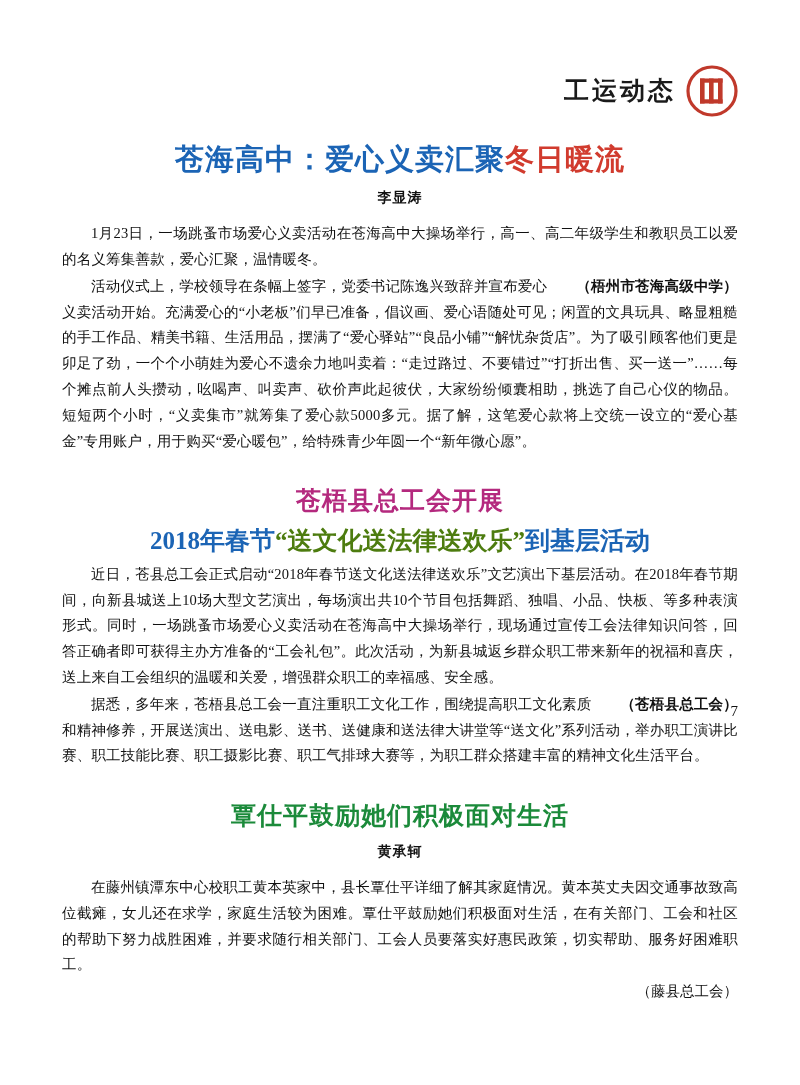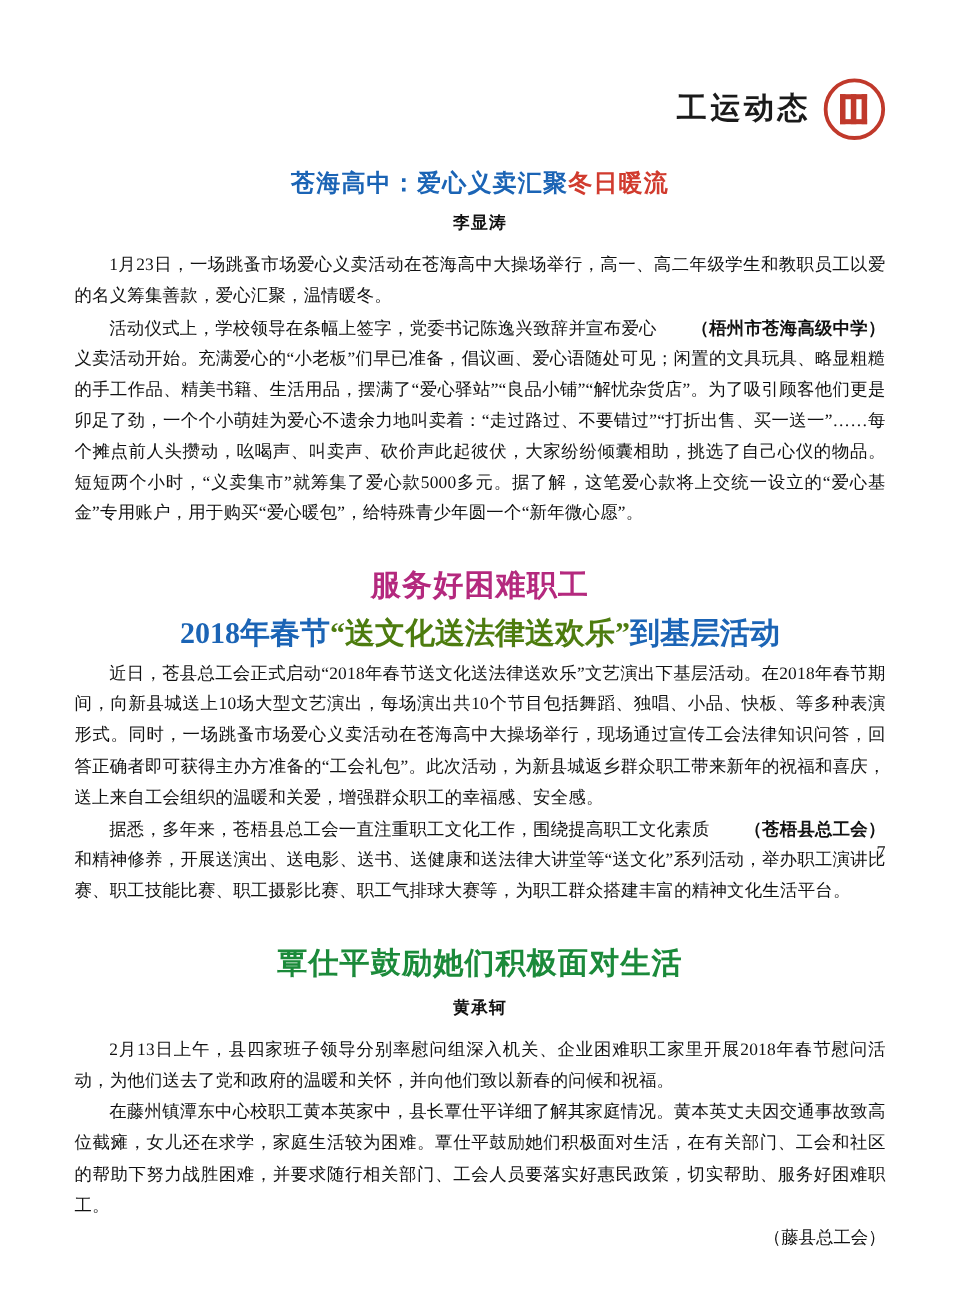--- a/index.html
+++ b/index.html
@@ -50,21 +50,21 @@
   .logo-wrap svg { display: block; }
 
   
   .headline {
     text-align: center;
     font-weight: bold;
     line-height: 1.35;
     margin: 0;
   }
   .headline-1 {
-    font-size: 20px;
+    font-size: 29px;
     letter-spacing: 1px;
     margin-top: 16px;
     margin-bottom: 0;
   }
   .h1-part-a { color: #1b64b5; }
   .h1-part-b { color: #d13b2e; }
 
   .byline {
     text-align: center;
     font-weight: bold;
@@ -152,31 +152,30 @@
 
   <h1 class="headline headline-1">
     <span class="h1-part-a">苍海高中：爱心义卖汇聚</span><span class="h1-part-b">冬日暖流</span>
   </h1>
   <div class="byline">李显涛</div>
   <div class="body-block">
     <p class="para">1月23日，一场跳蚤市场爱心义卖活动在苍海高中大操场举行，高一、高二年级学生和教职员工以爱的名义筹集善款，爱心汇聚，温情暖冬。</p>
     <p class="para"><span class="inline-source">（梧州市苍海高级中学）</span><span>活动仪式上，学校领导在条幅上签字，党委书记陈逸兴致辞并宣布爱心义卖活动开始。充满爱心的“小老板”们早已准备，倡议画、爱心语随处可见；闲置的文具玩具、略显粗糙的手工作品、精美书籍、生活用品，摆满了“爱心驿站”“良品小铺”“解忧杂货店”。为了吸引顾客他们更是卯足了劲，一个个小萌娃为爱心不遗余力地叫卖着：“走过路过、不要错过”“打折出售、买一送一”……每个摊点前人头攒动，吆喝声、叫卖声、砍价声此起彼伏，大家纷纷倾囊相助，挑选了自己心仪的物品。短短两个小时，“义卖集市”就筹集了爱心款5000多元。据了解，这笔爱心款将上交统一设立的“爱心基金”专用账户，用于购买“爱心暖包”，给特殊青少年圆一个“新年微心愿”。</span></p>
   </div>
 
-  <h1 class="headline headline-2-line1">服务好困难职工</h1>
+  <h1 class="headline headline-2-line1">苍梧县总工会开展</h1>
   <h1 class="headline headline-2-line2">
     <span class="h2-a">2018年春节</span><span class="h2-b">“送文化送法律送欢乐”</span><span class="h2-c">到基层活动</span>
   </h1>
   <div class="body-block">
     <p class="para">近日，苍县总工会正式启动“2018年春节送文化送法律送欢乐”文艺演出下基层活动。在2018年春节期间，向新县城送上10场大型文艺演出，每场演出共10个节目包括舞蹈、独唱、小品、快板、等多种表演形式。同时，一场跳蚤市场爱心义卖活动在苍海高中大操场举行，现场通过宣传工会法律知识问答，回答正确者即可获得主办方准备的“工会礼包”。此次活动，为新县城返乡群众职工带来新年的祝福和喜庆，送上来自工会组织的温暖和关爱，增强群众职工的幸福感、安全感。</p>
     <p class="para"><span class="inline-source">（苍梧县总工会）</span><span>据悉，多年来，苍梧县总工会一直注重职工文化工作，围绕提高职工文化素质和精神修养，开展送演出、送电影、送书、送健康和送法律大讲堂等“送文化”系列活动，举办职工演讲比赛、职工技能比赛、职工摄影比赛、职工气排球大赛等，为职工群众搭建丰富的精神文化生活平台。</span></p>
   </div>
 
   <h1 class="headline headline-3">覃仕平鼓励她们积极面对生活</h1>
   <div class="byline">黄承轲</div>
   <div class="body-block">
-    <p class="para">2月13日上午，县四家班子领导分别率慰问组深入机关、企业困难职工家里开展2018年春节慰问活动，为他们送去了党和政府的温暖和关怀，并向他们致以新春的问候和祝福。</p>
     <p class="para">在藤州镇潭东中心校职工黄本英家中，县长覃仕平详细了解其家庭情况。黄本英丈夫因交通事故致高位截瘫，女儿还在求学，家庭生活较为困难。覃仕平鼓励她们积极面对生活，在有关部门、工会和社区的帮助下努力战胜困难，并要求随行相关部门、工会人员要落实好惠民政策，切实帮助、服务好困难职工。</p>
     <p class="source">（藤县总工会）</p>
   </div>
 
   <div class="page-number">7</div>
 </div>
 
 </body></html>

